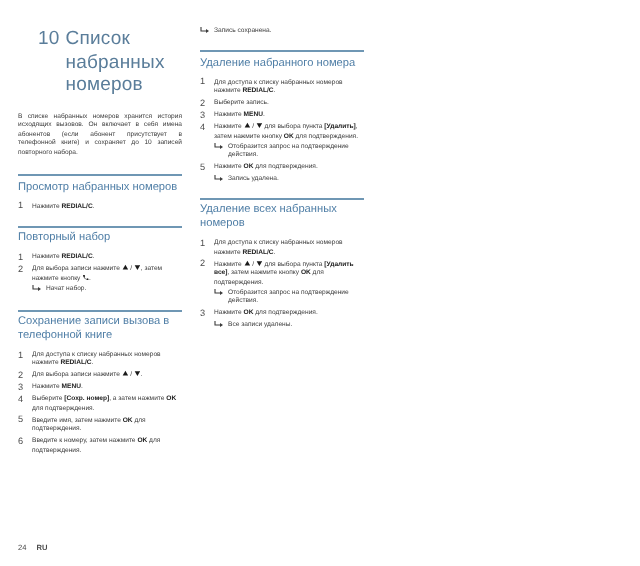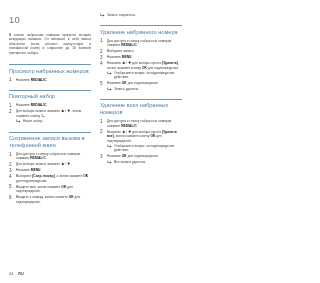--- a/index.html
+++ b/index.html
@@ -32,21 +32,21 @@
     flex: 0 0 82px;
   }
   
   .chapter {
     display: flex;
     gap: 3px;
     color: #5a7d9a;
     font-size: 9.5px;
     line-height: 11.5px;
     font-weight: normal;
-    margin: 2px 0 7px 0;
+    margin: 2px 0 7px 10px;
     letter-spacing: 0.1px;
   }
   .chapter-num { flex: 0 0 auto; }
   .chapter-text { flex: 1 1 auto; }
   
   .intro {
     font-size: 3.3px;
     line-height: 4.6px;
     color: #3b3b3b;
     text-align: justify;
@@ -138,20 +138,21 @@
 <body>
 
 <div class="page">
 
   <div class="cols">
 
     <div class="col">
 
       <div class="chapter">
         <span class="chapter-num">10</span>
+        <span class="chapter-text">Список набранных номеров</span>
       </div>
 
       <p class="intro">В списке набранных номеров хранится история исходящих вызовов. Он включает в себя имена абонентов (если абонент присутствует в телефонной книге) и сохраняет до 10 записей повторного набора.</p>
 
       <div id="left-sections">
           <div class="sec">
             <div class="sec-rule"></div>
             <div class="sec-title">Просмотр набранных номеров</div>
             <ol class="steps">
               <li><span class="num">1</span>Нажмите <span class="b">REDIAL/C</span>.</li>

